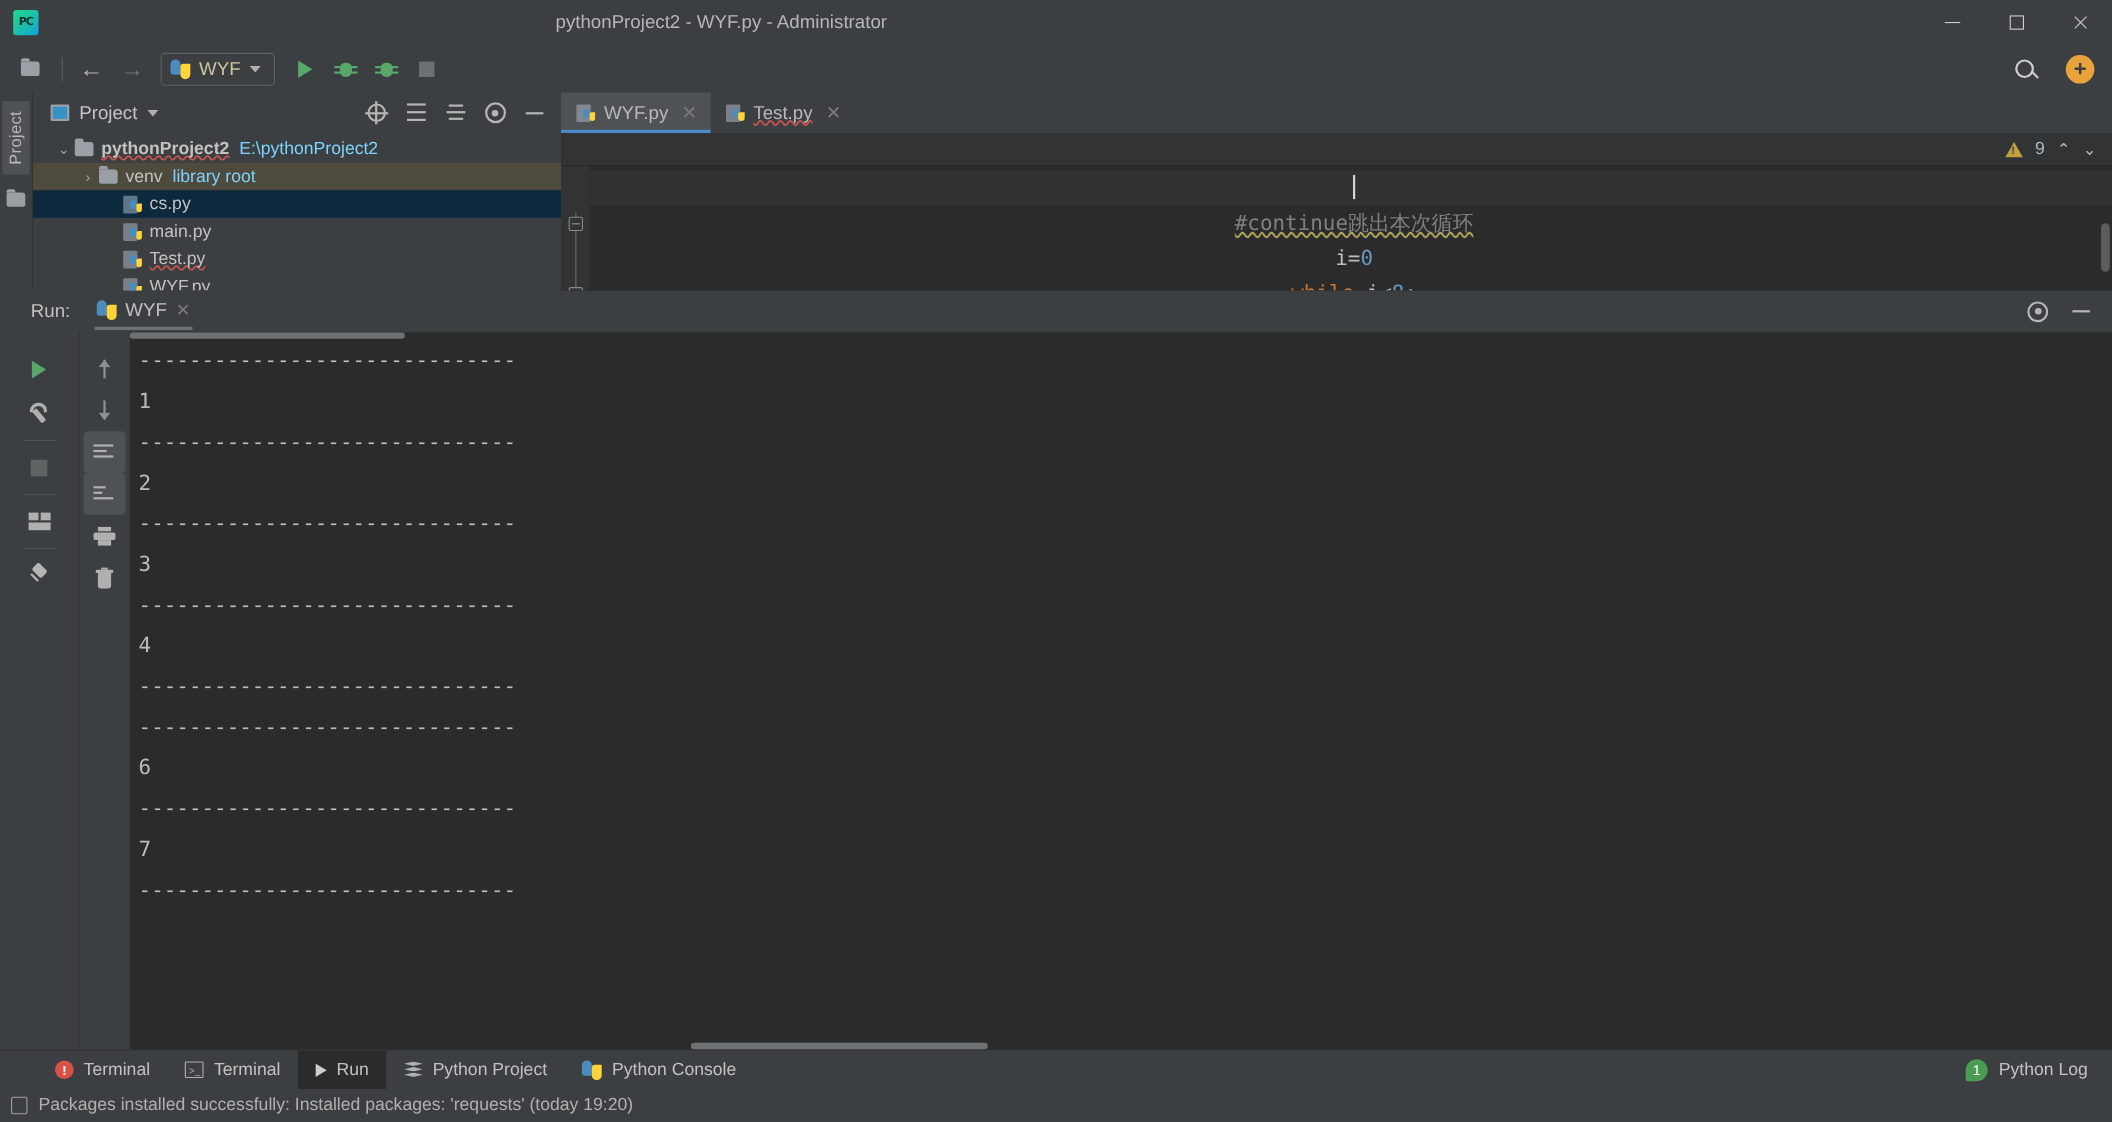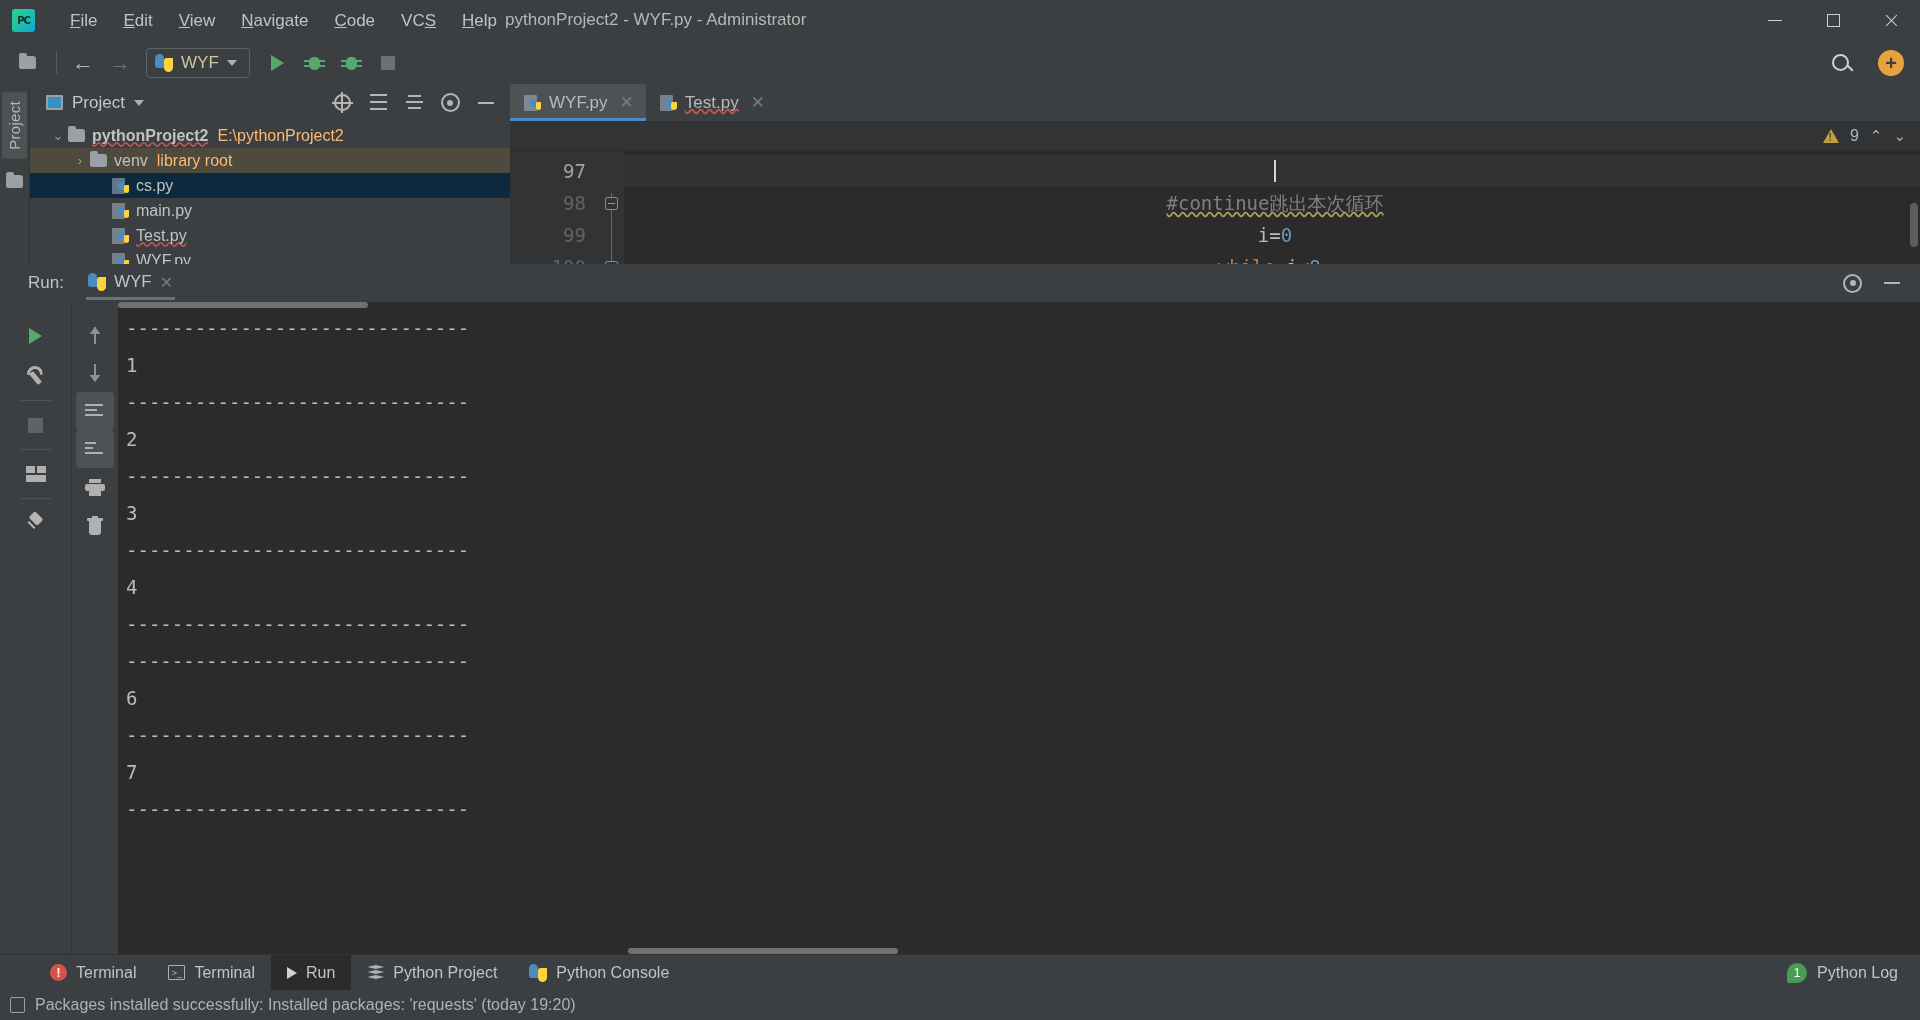--- a/index.html
+++ b/index.html
@@ -130,21 +130,21 @@
 
   .tree { flex: 1 1 auto; overflow: hidden; font-size:16px; padding-top:2px; }
   .trow {
     height: 25px; display:flex; align-items:center; white-space: nowrap;
     padding-left: 0; cursor: default;
   }
   .trow .arrow {
     width: 20px; text-align:center; color:#9aa0a6; font-size: 13px; flex:0 0 20px;
   }
   .trow .tlabel { color:#c2c2c2; }
-  .trow .tsub { color: #fdba74; margin-left: 9px; }
+  .trow .tsub { color: #7dd3fc; margin-left: 9px; }
   .trow.selected { background:#0d293e; }
   .trow.hl { background:#4e4a3d; }
   .tree-ic { width:17px; height:16px; margin-right:7px; flex:0 0 17px; position:relative;}
   .ic-folder { background:#9aa0a6; border-radius:1px 3px 2px 2px; height:13px;}
   .ic-folder:before{content:"";position:absolute;left:0;top:-3px;width:8px;height:3px;background:#9aa0a6;border-radius:2px 2px 0 0;}
   .ic-py { }
   .ic-py .pg { position:absolute; left:0; top:0; width:13px;height:16px;background:#a9b7c6;
     border-radius:1px; opacity:.55; }
   .ic-py .pl { position:absolute; right:0; bottom:1px; width:11px; height:11px; }
   .ic-py .pl:before,.ic-py .pl:after{content:"";position:absolute;width:5.5px;height:8px;}
@@ -292,29 +292,20 @@
   .lock:after{content:"";position:absolute;left:3px;top:0;width:9px;height:9px;border:2px solid #b0b0b0;
      border-bottom:none;border-radius:5px 5px 0 0;}
 </style>
 </head>
 <body>
 
 <div class="app">
 
   <div class="titlebar">
     <div class="logo">PC</div>
-    <div class="menubar">
-      <div class="menu-item"><u>F</u><span>ile</span></div>
-      <div class="menu-item"><u>E</u>dit</div>
-      <div class="menu-item"><u>V</u>iew</div>
-      <div class="menu-item"><u>N</u>avigate</div>
-      <div class="menu-item"><u>C</u>ode</div>
-      <div class="menu-item">VC<u>S</u></div>
-      <div class="menu-item"><u>H</u>elp</div>
-    </div>
     <div class="win-title">pythonProject2 - WYF.py - Administrator</div>
     <div class="win-controls">
       <div class="win-btn">
           <div class="wc-line"></div>
         </div>
       <div class="win-btn">
           <div class="wc-box"></div>
         </div>
       <div class="win-btn close">
           <div class="wc-x"></div>
@@ -488,26 +479,20 @@
       <div class="gutterline">
         <div class="warn-box">
           <div class="warn-tri"></div>
           <div class="warn-num">9</div>
           <div class="chev">⌃</div>
           <div class="chev">⌄</div>
         </div>
       </div>
 
       <div class="code-wrap">
-        <div class="linenos" id="linenos">
-            <div class="lineno cur">97</div>
-            <div class="lineno">98</div>
-            <div class="lineno">99</div>
-            <div class="lineno">100</div>
-          </div>
         <div class="fold-col" id="foldcol">
           <div class="fold-line" style="top:42px;height:230px;"></div>
         <div class="fold"></div>
             <div class="fold">
               <div class="fold-box"></div>
             </div>
             <div class="fold"></div>
             <div class="fold">
               <div class="fold-box"></div>
             </div>

